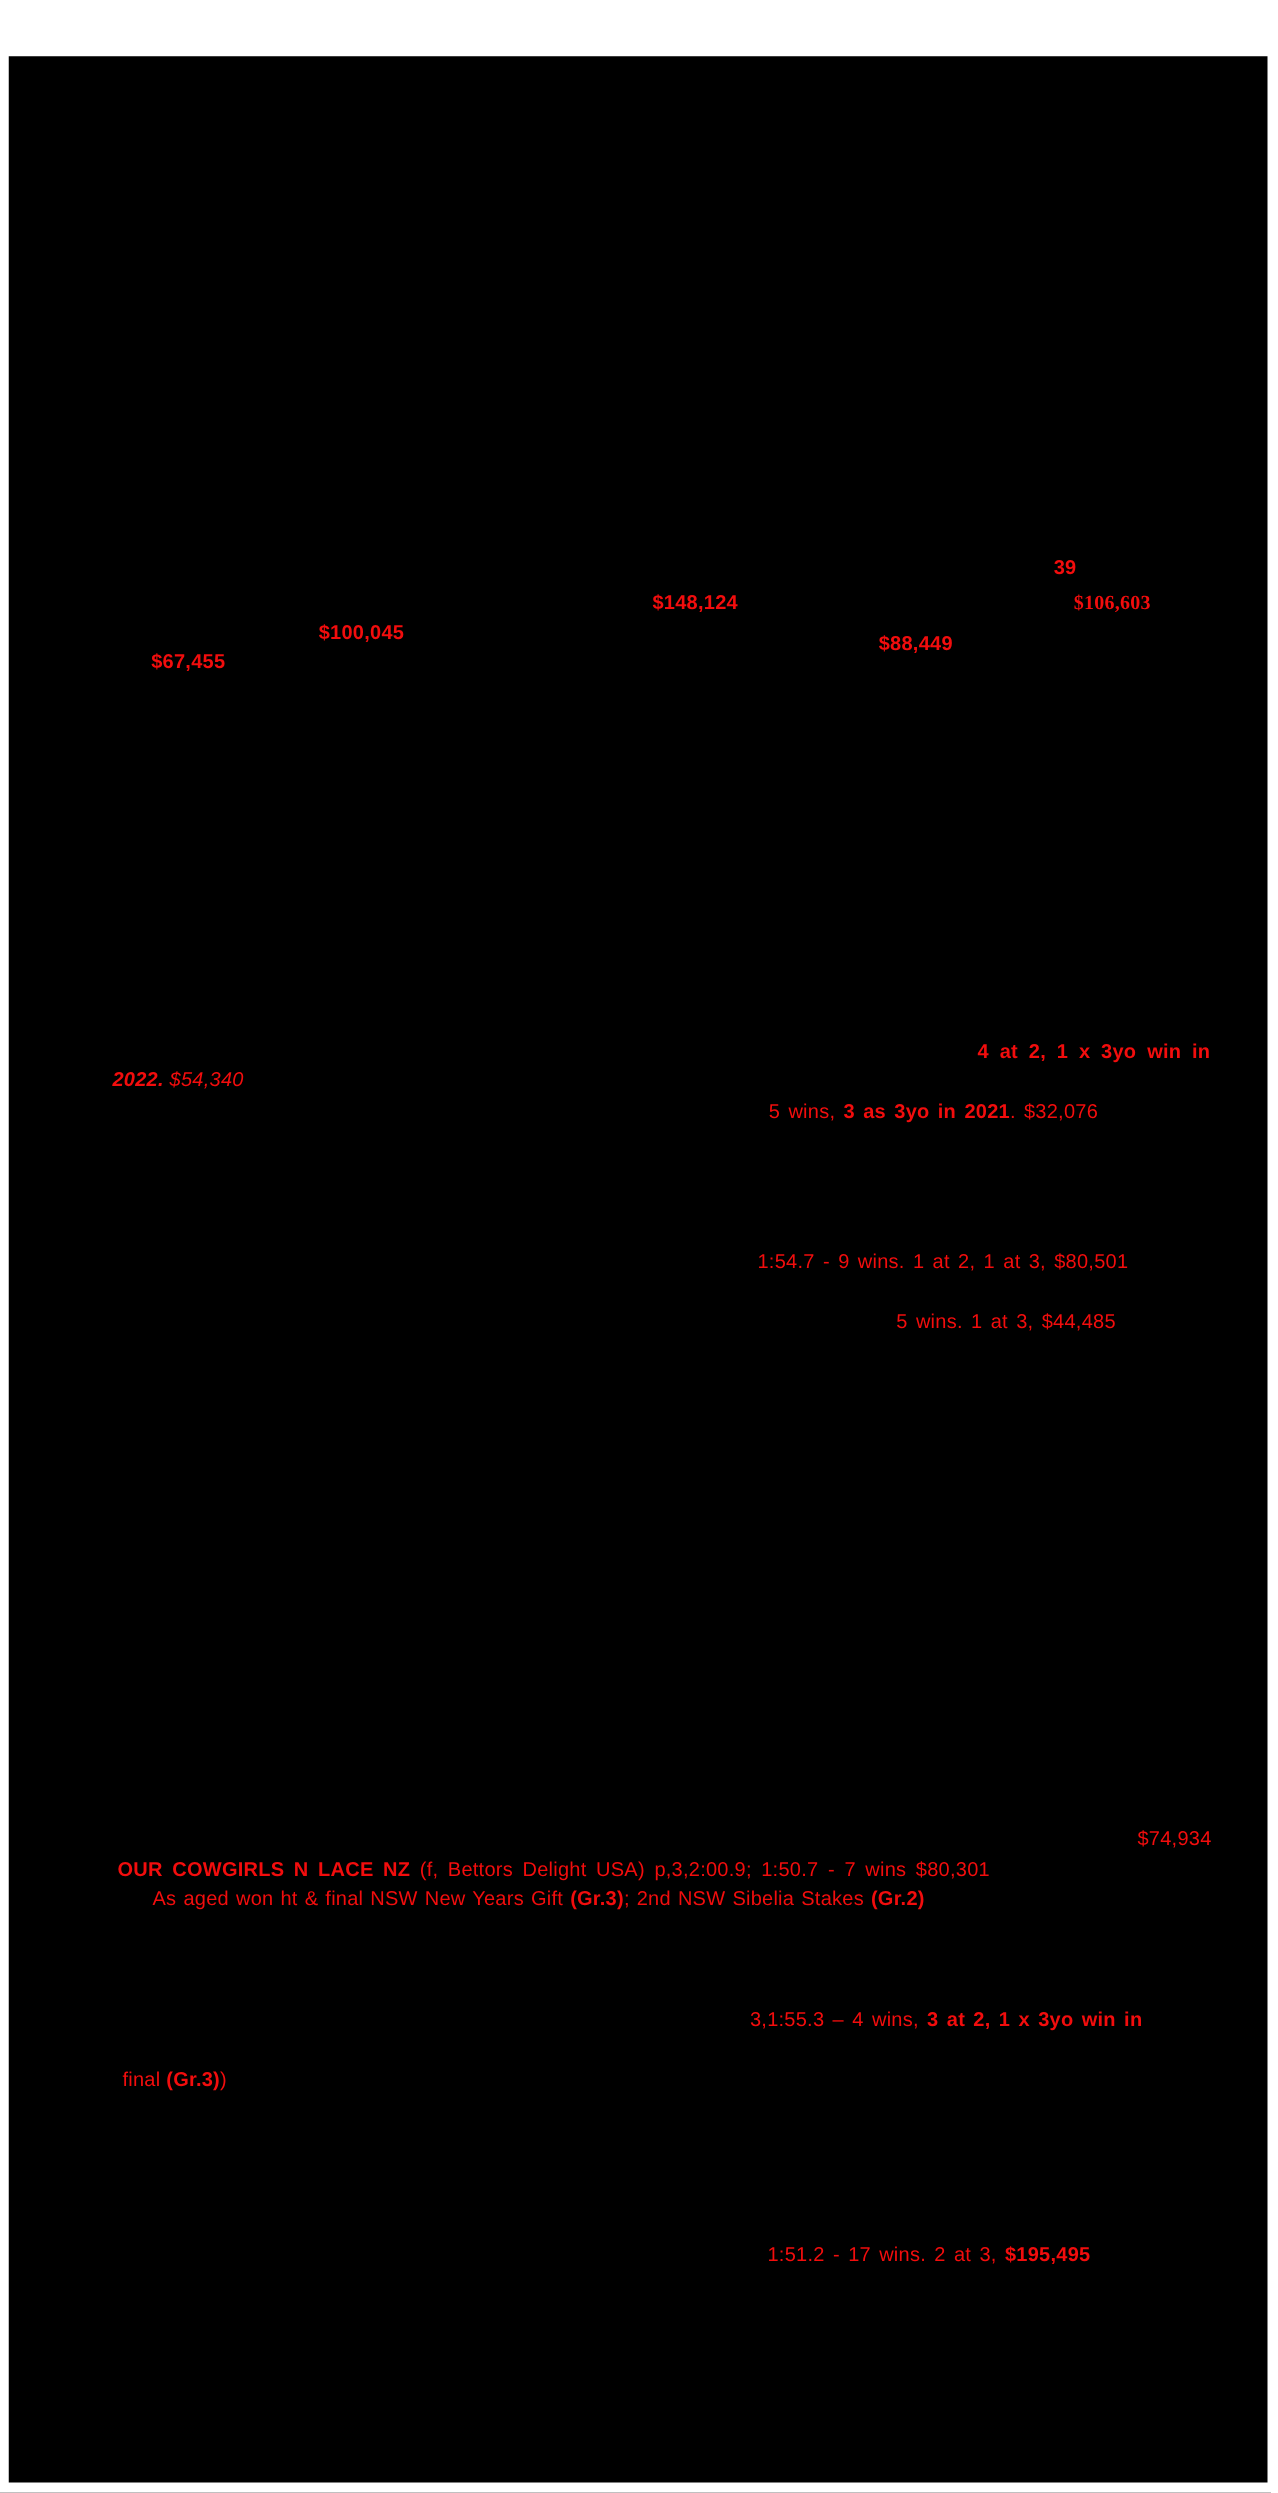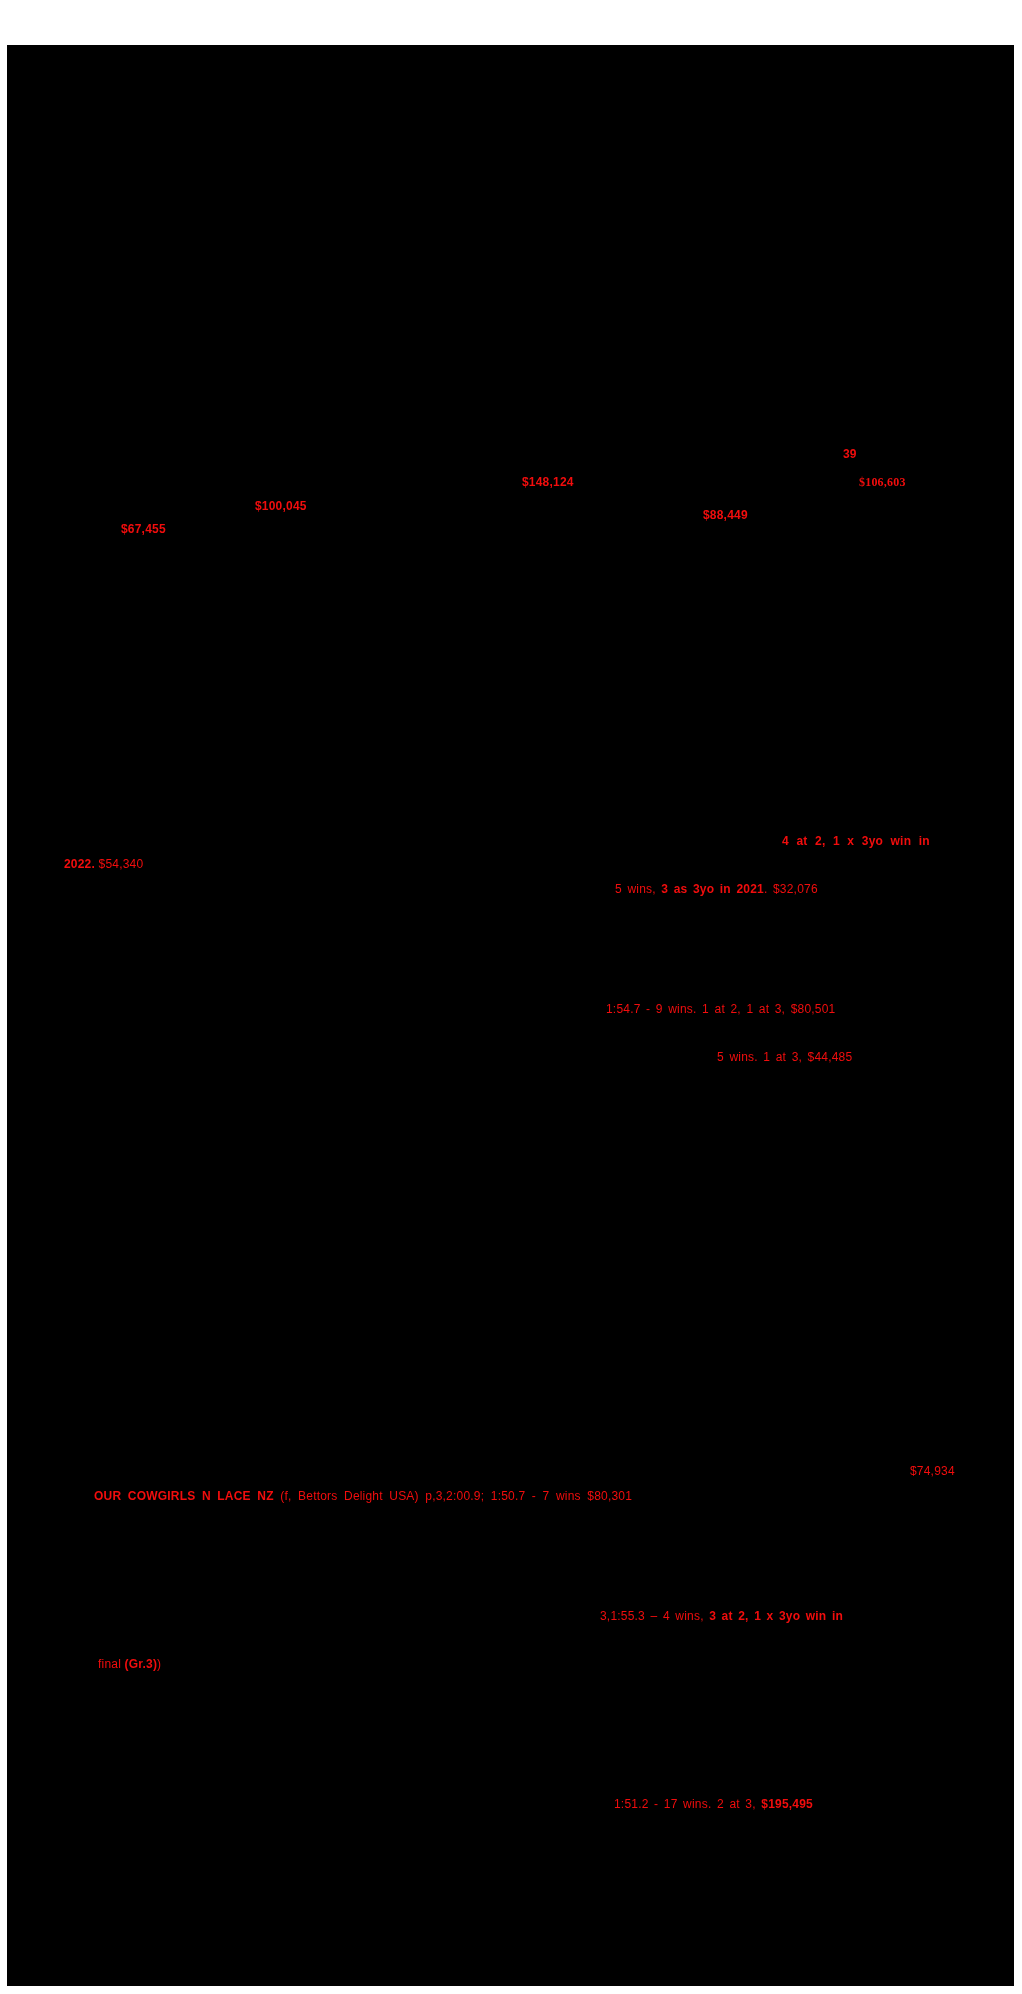--- a/index.html
+++ b/index.html
@@ -10,33 +10,33 @@
     overflow:hidden;
   }
   .canvas{position:absolute;left:0;top:0;width:1022px;height:1994px;background:var(--canvas-bg,#ffffff);}
   .page{
     position:absolute;left:7px;top:45px;width:1007px;height:1941px;
     background:var(--page-bg,#000000);
   }
   .rt{
     position:absolute;
     color:var(--red,#f20d0d);
-    font-size:12px;line-height:21px;
+    font-size:16px;line-height:21px;
     white-space:pre;letter-spacing:0.2px;
   }
   .b{font-weight:bold;}
   
   .l0 {left:843px;top:444px;}
   .l1 {left:859px;top:472px;font-family:Liberation Serif, serif;}
   .l2 {left:522px;top:472px;}
   .l3 {left:703px;top:494px;margin-top:11px;}
   .l4 {left:255px;top:496px;}
   .l5 {left:121px;top:519px;}
   .l6 {left:782px;top:831px;word-spacing:4px;}
-  .l7 {left:64px; top:854px;}
+  .l7 {left:90px; top:854px;font-style:italic;}
   .l8 {left:615px;top:879px;word-spacing:2px;}
   .l9 {left:606px;top:999px;word-spacing:2px;text-align:right;}
   .l10{left:717px;top:1047px;word-spacing:2px;}
   .l11{left:910px;top:1461px;}
   .l12{left:94px; top:1486px;word-spacing:3px;}
   .l13{left:122px;top:1509px;word-spacing:1px;}
   .l14{left:600px;top:1606px;word-spacing:2px;}
   .l15{left:97px; top:1629px;word-spacing:5px;}
   .l16{left:98px; top:1654px;}
   .l17{left:614px;top:1794px;word-spacing:2px;}
@@ -56,18 +56,19 @@
 
   <div class="rt l6"><span class="b">4 at 2, 1 x 3yo win in</span></div>
   <div class="rt l7"><span class="b">2022.</span><span> $54,340</span></div>
   <div class="rt l8"><span>5 wins, </span><span class="b">3 as 3yo in 2021</span><span>. $32,076</span></div>
 
   <div class="rt l9"><span>1:54.7 - 9 wins. 1 at 2, 1 at 3, $80,501</span></div>
   <div class="rt l10"><span>5 wins. 1 at 3, $44,485</span></div>
 
   <div class="rt l11"><span>$74,934</span></div>
   <div class="rt l12"><span class="b">OUR COWGIRLS N LACE NZ</span><span> (f, Bettors Delight USA) p,3,2:00.9; 1:50.7 - 7 wins $80,301</span></div>
+  <div class="rt l13"><span>As aged won ht &amp; final NSW New Years Gift </span><span class="b">(Gr.3)</span><span>; 2nd NSW Sibelia Stakes </span><span class="b">(Gr.2)</span></div>
 
   <div class="rt l14"><span>3,1:55.3 – 4 wins, </span><span class="b">3 at 2, 1 x 3yo win in</span></div>
   <div class="rt l16"><span>final </span><span class="b">(Gr.3)</span><span>)</span></div>
 
   <div class="rt l17"><span>1:51.2 - 17 wins. 2 at 3, </span><span class="b">$195,495</span></div>
 </div>
 
 </body></html>

